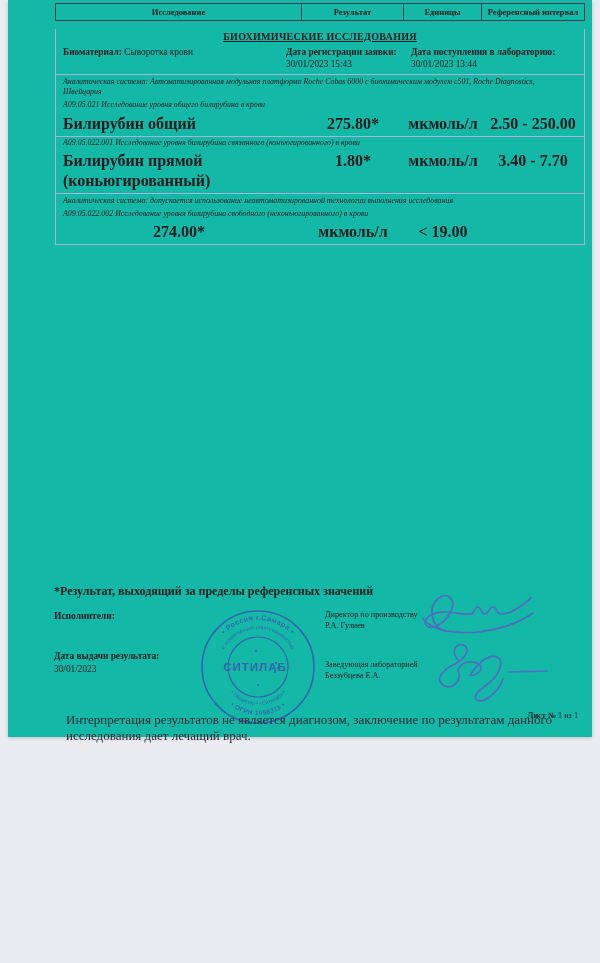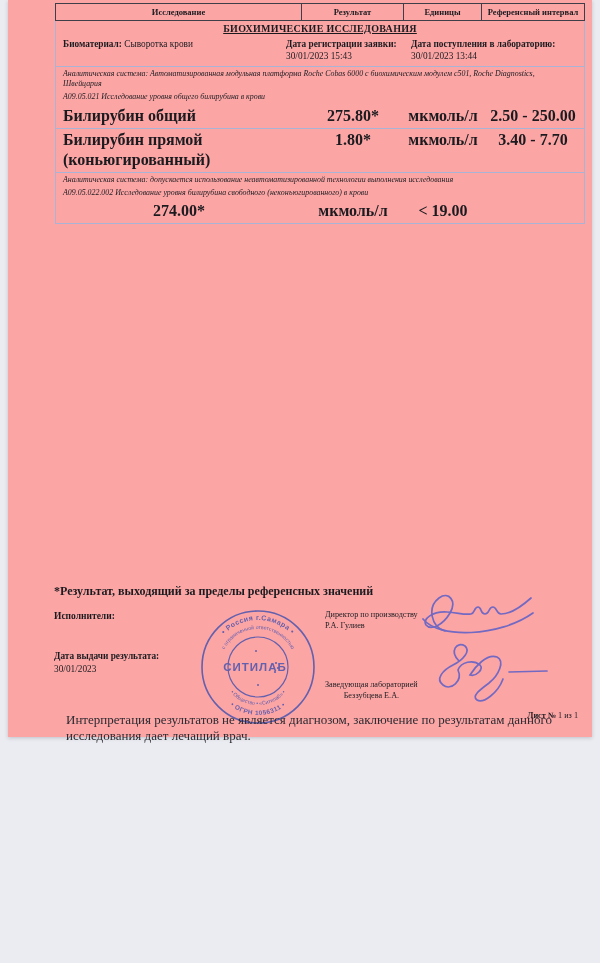--- a/index.html
+++ b/index.html
@@ -6,36 +6,36 @@
   html,body { width:600px; height:963px; }
   body {
     position:relative;
     background:#ebecf1;
     font-family:"Liberation Serif", serif;
     color:#1b1b1f;
     overflow:hidden;
   }
   .page {
     position:absolute; left:8px; top:0; width:584px; height:737px;
-    background:#fca5a5;
+    background:#14b8a6;
     box-shadow:0 1px 4px rgba(40,40,70,.22);
   }
   
   .tbl { position:absolute; left:47px; top:3px; width:530px; }
   .tbl-head {
     display:grid; grid-template-columns:246px 102px 78px 1fr;
     border:1px solid #3e3e48;
   }
   .tbl-head .hcell {
     text-align:center; font-weight:bold; font-size:8.5px;
     padding:3px 2px 3px; border-right:1px solid #3e3e48; line-height:1.2;
   }
   .tbl-head .hcell:last-child { border-right:none; }
   .tbl-body {
-    border:1px solid #a9b3d6; border-top:none;
+    border:1px solid #a9b3d6; border-top:none;margin-top:8px;
   }
   .title-row { text-align:center; padding:2px 0 1px; font-weight:bold; font-size:10px; }
   .title-row span { text-decoration:underline; letter-spacing:.3px; }
   .bio-row {
     display:grid; grid-template-columns:223px 125px 1fr;
     padding:3px 4px 4px 7px; border-bottom:1px solid #a9b3d6;
     font-size:9.3px; line-height:1.3;
   }
   .bio-row b { font-weight:bold; }
   .bio-col .val { font-weight:normal; }
@@ -52,21 +52,21 @@
   .rrow .cval { text-align:center; }
   .rrow.last { border-bottom:none; }
   
   .abs { position:absolute; }
   .fn1 { left:46px; top:584px; font-weight:bold; font-size:12px; }
   .executors { left:46px; top:611px; font-weight:bold; font-size:9.5px; }
   .issue { left:46px; top:650px; font-size:9.3px; line-height:1.35; }
   .issue .lbl { font-weight:bold; }
   .signer { font-size:8.2px; line-height:1.4;margin-top:8px; }
   .director { left:317px; top:601px; }
-  .headlab { left:317px; top:671px;text-align:center; }
+  .headlab { left:317px; top:651px; }
   .interp { left:58px; top:712px; font-size:13px; color:#2a2a30; }
   .sheet { right:14px; top:711px; font-size:8.2px; }
   .sheet b { font-weight:bold; }
   .stamp-svg { left:190px; top:607px; }
   .sign-svg { left:395px; top:583px; }
 </style>
 </head>
 <body>
 
 <div class="page">
@@ -98,20 +98,21 @@
       </div>
 
     <div class="note">Аналитическая система: Автоматизированная модульная платформа Roche Cobas 6000 с биохимическим модулем с501, Roche Diagnostics, Швейцария</div>
         <div class="note">А09.05.021 Исследование уровня общего билирубина в крови</div>
         <div class="rrow">
           <div class="name">Билирубин общий</div>
           <div class="cval">275.80*</div>
           <div class="cval">мкмоль/л</div>
           <div class="cval">2.50 - 250.00</div>
         </div>
+        <div class="note">А09.05.022.001 Исследование уровня билирубина связанного (конъюгированного) в крови</div>
         <div class="rrow">
           <div class="name">Билирубин прямой (коньюгированный)</div>
           <div class="cval">1.80*</div>
           <div class="cval">мкмоль/л</div>
           <div class="cval">3.40 - 7.70</div>
         </div>
         <div class="note">Аналитическая система: допускается использование неавтоматизированной технологии выполнения исследования</div>
         <div class="note">А09.05.022.002 Исследование уровня билирубина свободного (неконъюгированного) в крови</div>
         <div class="rrow last">
           <div class="cval">274.00*</div>

